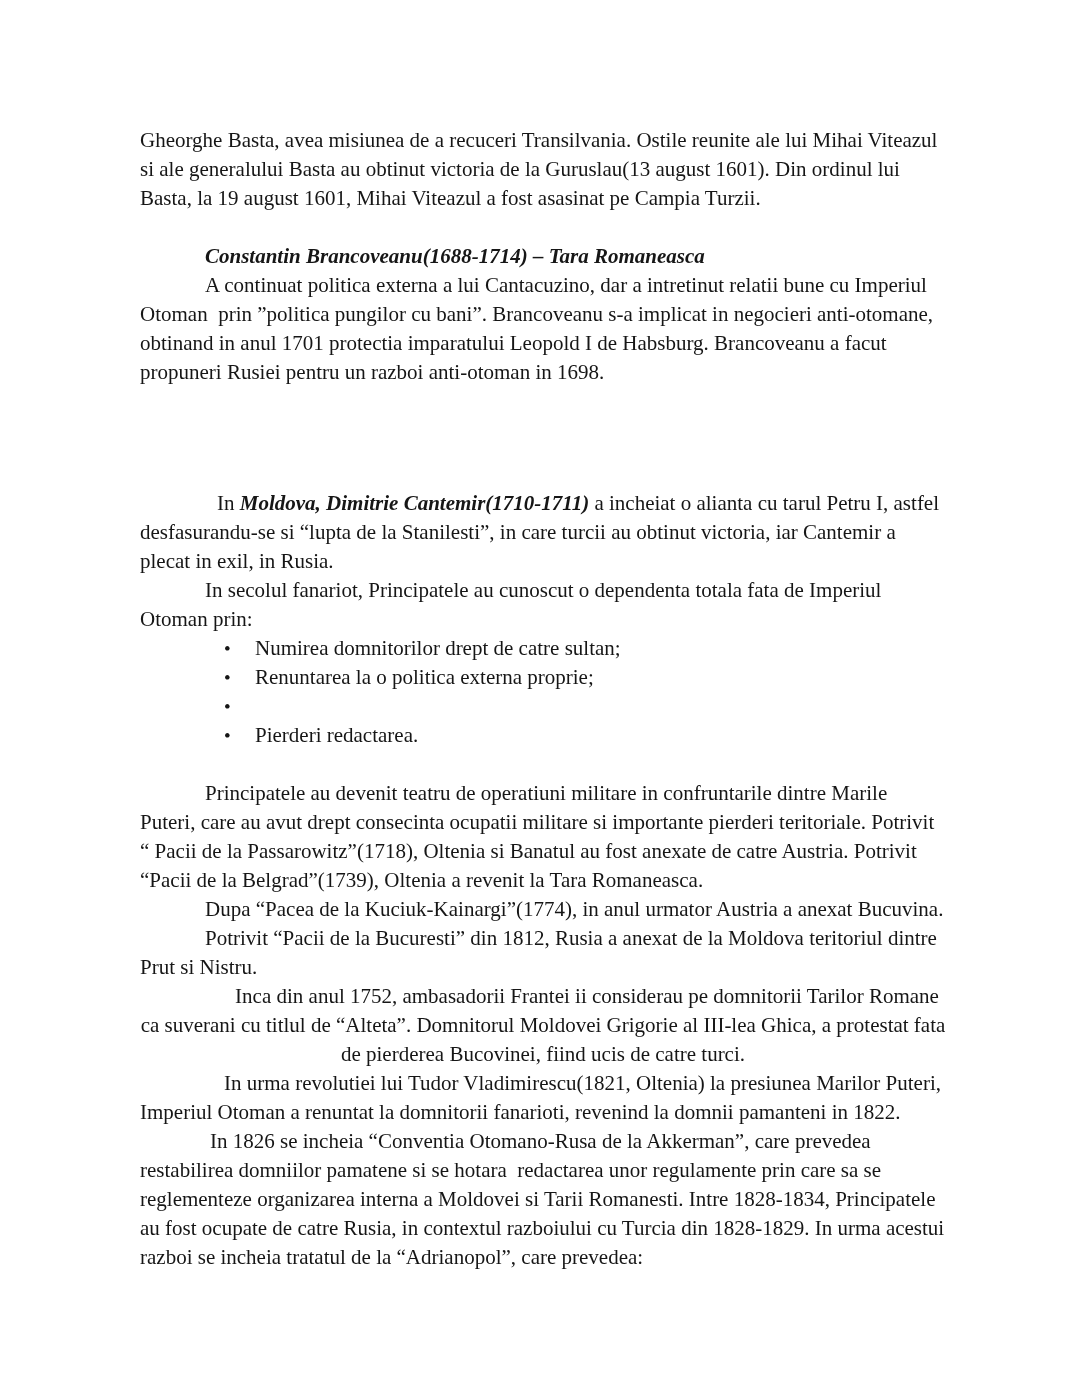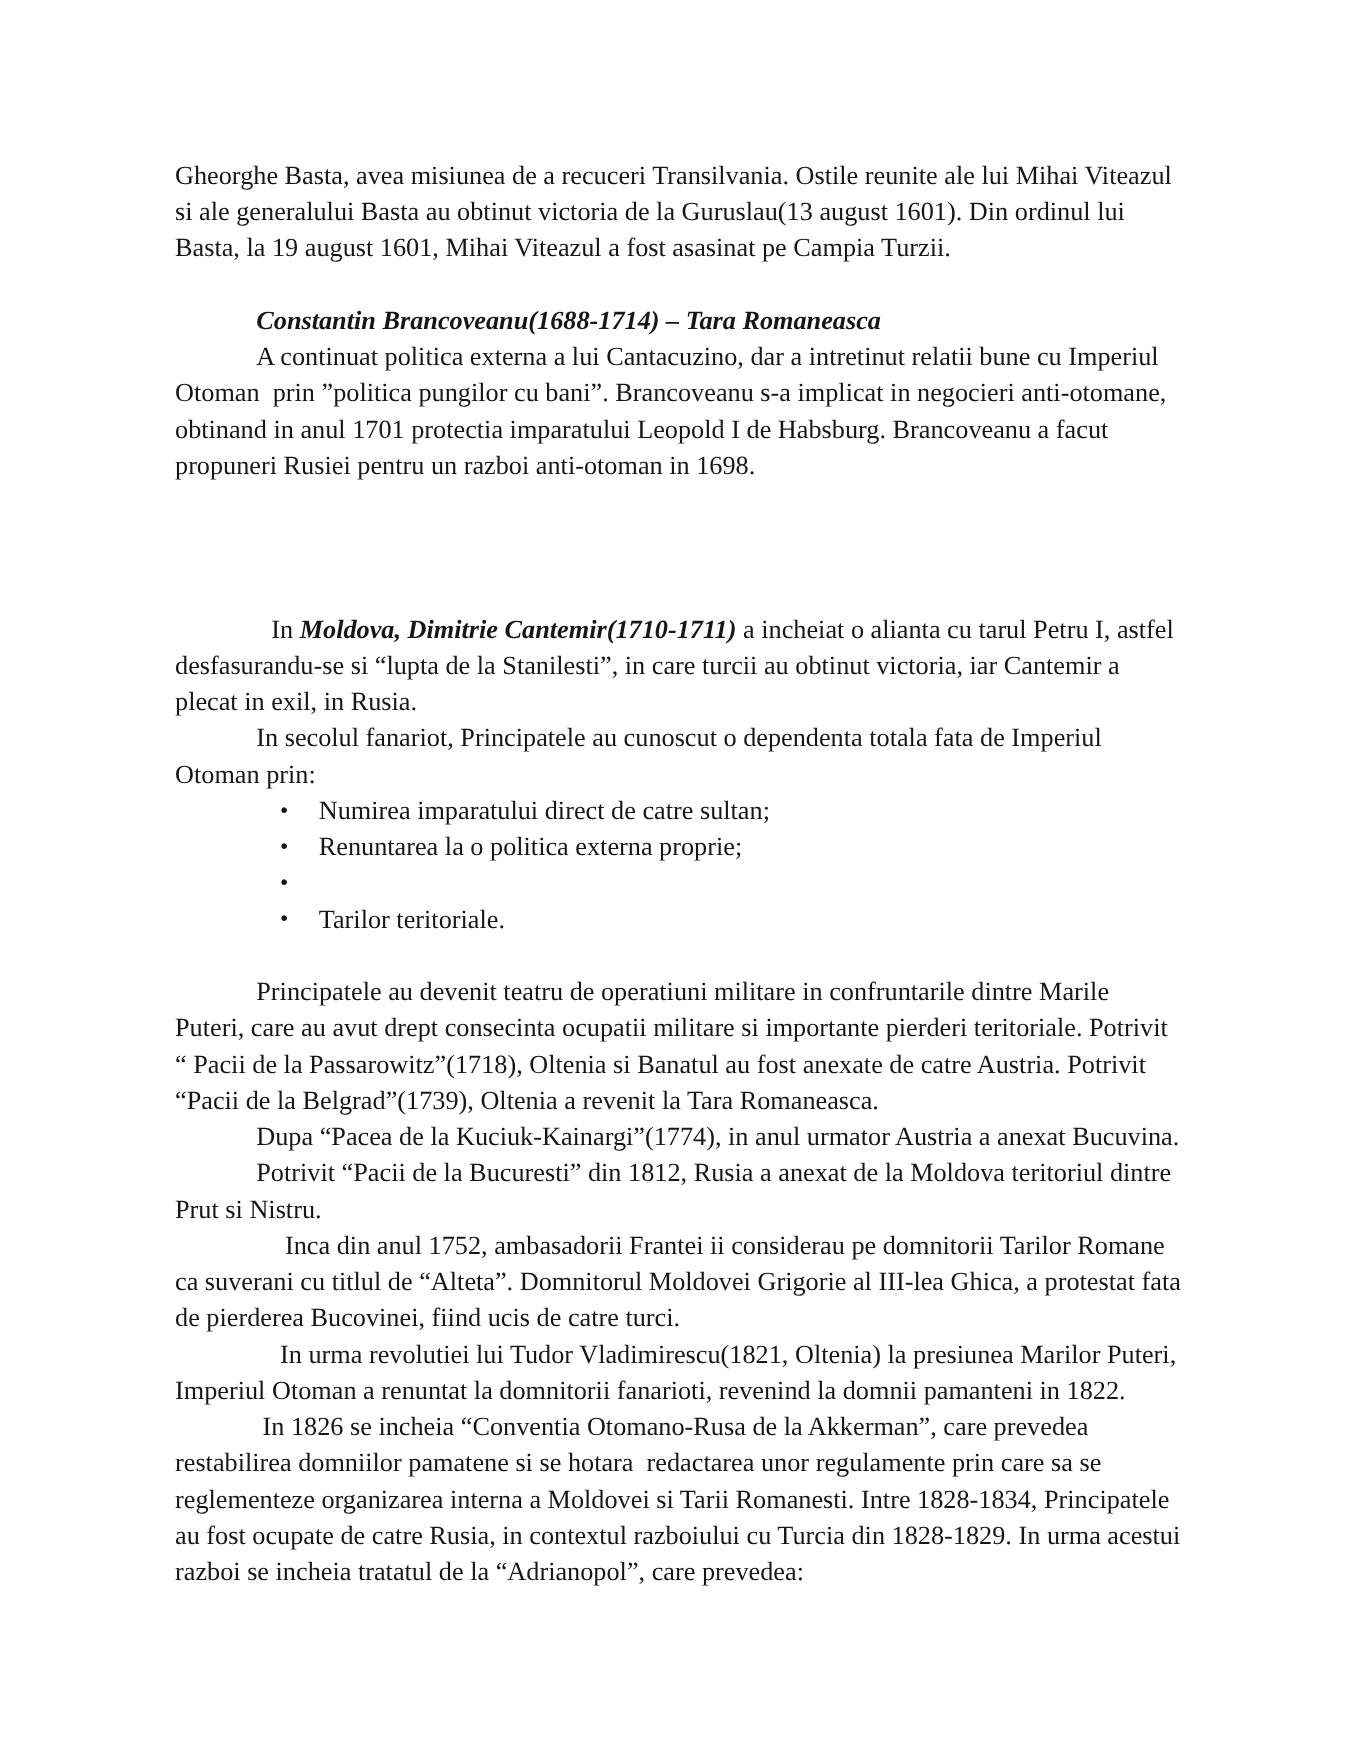--- a/index.html
+++ b/index.html
@@ -36,21 +36,21 @@
     white-space: pre-wrap;
     text-align: left;
   }
   .run.b { font-weight: bold; }
   .run.i { font-style: italic; }
   .indent-none   { text-indent: 0; }
   .indent-tab    { text-indent: 65px; }
   .indent-tab-med{ text-indent: 70px; }
   .indent-tab-wide { text-indent: 77px; margin-top: 44px; }
   .indent-tab-x  { text-indent: 84px; }
-  .indent-tab-xx { text-indent: 88px; }
+  .indent-tab-xx { text-indent: 88px; text-align: center; }
   .spacer { width: 100%; }
   .bullet-list { margin: 0; padding: 0; }
   .bullet-item {
     display: flex;
     align-items: flex-start;
     font-size: 21px;
     line-height: 29px;
   }
   .bullet {
     flex: none;
@@ -72,32 +72,32 @@
       <p class="para indent-none"><span class="run">Gheorghe Basta, avea misiunea de a recuceri Transilvania. Ostile reunite ale lui Mihai Viteazul si ale generalului Basta au obtinut victoria de la Guruslau(13 august 1601). Din ordinul lui Basta, la 19 august 1601, Mihai Viteazul a fost asasinat pe Campia Turzii.</span></p>
       <div class="spacer" style="height: 29px;"></div>
       <p class="para indent-tab"><span class="run b i">Constantin Brancoveanu(1688-1714) – Tara Romaneasca</span></p>
       <p class="para indent-tab"><span class="run">A continuat politica externa a lui Cantacuzino, dar a intretinut relatii bune cu Imperiul Otoman  prin ”politica pungilor cu bani”. Brancoveanu s-a implicat in negocieri anti-otomane, obtinand in anul 1701 protectia imparatului Leopold I de Habsburg. Brancoveanu a facut propuneri Rusiei pentru un razboi anti-otoman in 1698.</span></p>
       <div class="spacer" style="height: 58px;"></div>
       <p class="para indent-tab-wide"><span class="run">In </span><span class="run b i">Moldova, Dimitrie Cantemir(1710-1711)</span><span class="run"> a incheiat o alianta cu tarul Petru I, astfel desfasurandu-se si “lupta de la Stanilesti”, in care turcii au obtinut victoria, iar Cantemir a plecat in exil, in Rusia.</span></p>
       <p class="para indent-tab"><span class="run">In secolul fanariot, Principatele au cunoscut o dependenta totala fata de Imperiul Otoman prin:</span></p>
       <div class="bullet-list">
         <div class="bullet-item">
           <span class="bullet">•</span>
-          <span class="bullet-text">Numirea imparatului direct de catre sultan;</span>
+          <span class="bullet-text">Numirea domnitorilor drept de catre sultan;</span>
         </div>
         <div class="bullet-item">
           <span class="bullet">•</span>
           <span class="bullet-text">Renuntarea la o politica externa proprie;</span>
         </div>
         <div class="bullet-item">
           <span class="bullet">•</span>
         </div>
         <div class="bullet-item">
           <span class="bullet">•</span>
-          <span class="bullet-text">Tarilor teritoriale.</span>
+          <span class="bullet-text">Pierderi redactarea.</span>
         </div>
       </div>
       <div class="spacer" style="height: 29px;"></div>
       <p class="para indent-tab"><span class="run">Principatele au devenit teatru de operatiuni militare in confruntarile dintre Marile Puteri, care au avut drept consecinta ocupatii militare si importante pierderi teritoriale. Potrivit “ Pacii de la Passarowitz”(1718), Oltenia si Banatul au fost anexate de catre Austria. Potrivit  “Pacii de la Belgrad”(1739), Oltenia a revenit la Tara Romaneasca.</span></p>
       <p class="para indent-tab"><span class="run">Dupa “Pacea de la Kuciuk-Kainargi”(1774), in anul urmator Austria a anexat Bucuvina.</span></p>
       <p class="para indent-tab"><span class="run">Potrivit “Pacii de la Bucuresti” din 1812, Rusia a anexat de la Moldova teritoriul dintre Prut si Nistru.</span></p>
       <p class="para indent-tab-xx"><span class="run">Inca din anul 1752, ambasadorii Frantei ii considerau pe domnitorii Tarilor Romane ca suverani cu titlul de “Alteta”. Domnitorul Moldovei Grigorie al III-lea Ghica, a protestat fata de pierderea Bucovinei, fiind ucis de catre turci.</span></p>
       <p class="para indent-tab-x"><span class="run">In urma revolutiei lui Tudor Vladimirescu(1821, Oltenia) la presiunea Marilor Puteri, Imperiul Otoman a renuntat la domnitorii fanarioti, revenind la domnii pamanteni in 1822.</span></p>
       <p class="para indent-tab-med"><span class="run">In 1826 se incheia “Conventia Otomano-Rusa de la Akkerman”, care prevedea restabilirea domniilor pamatene si se hotara  redactarea unor regulamente prin care sa se reglementeze organizarea interna a Moldovei si Tarii Romanesti. Intre 1828-1834, Principatele au fost ocupate de catre Rusia, in contextul razboiului cu Turcia din 1828-1829. In urma acestui razboi se incheia tratatul de la “Adrianopol”, care prevedea:</span></p>
     </div>

